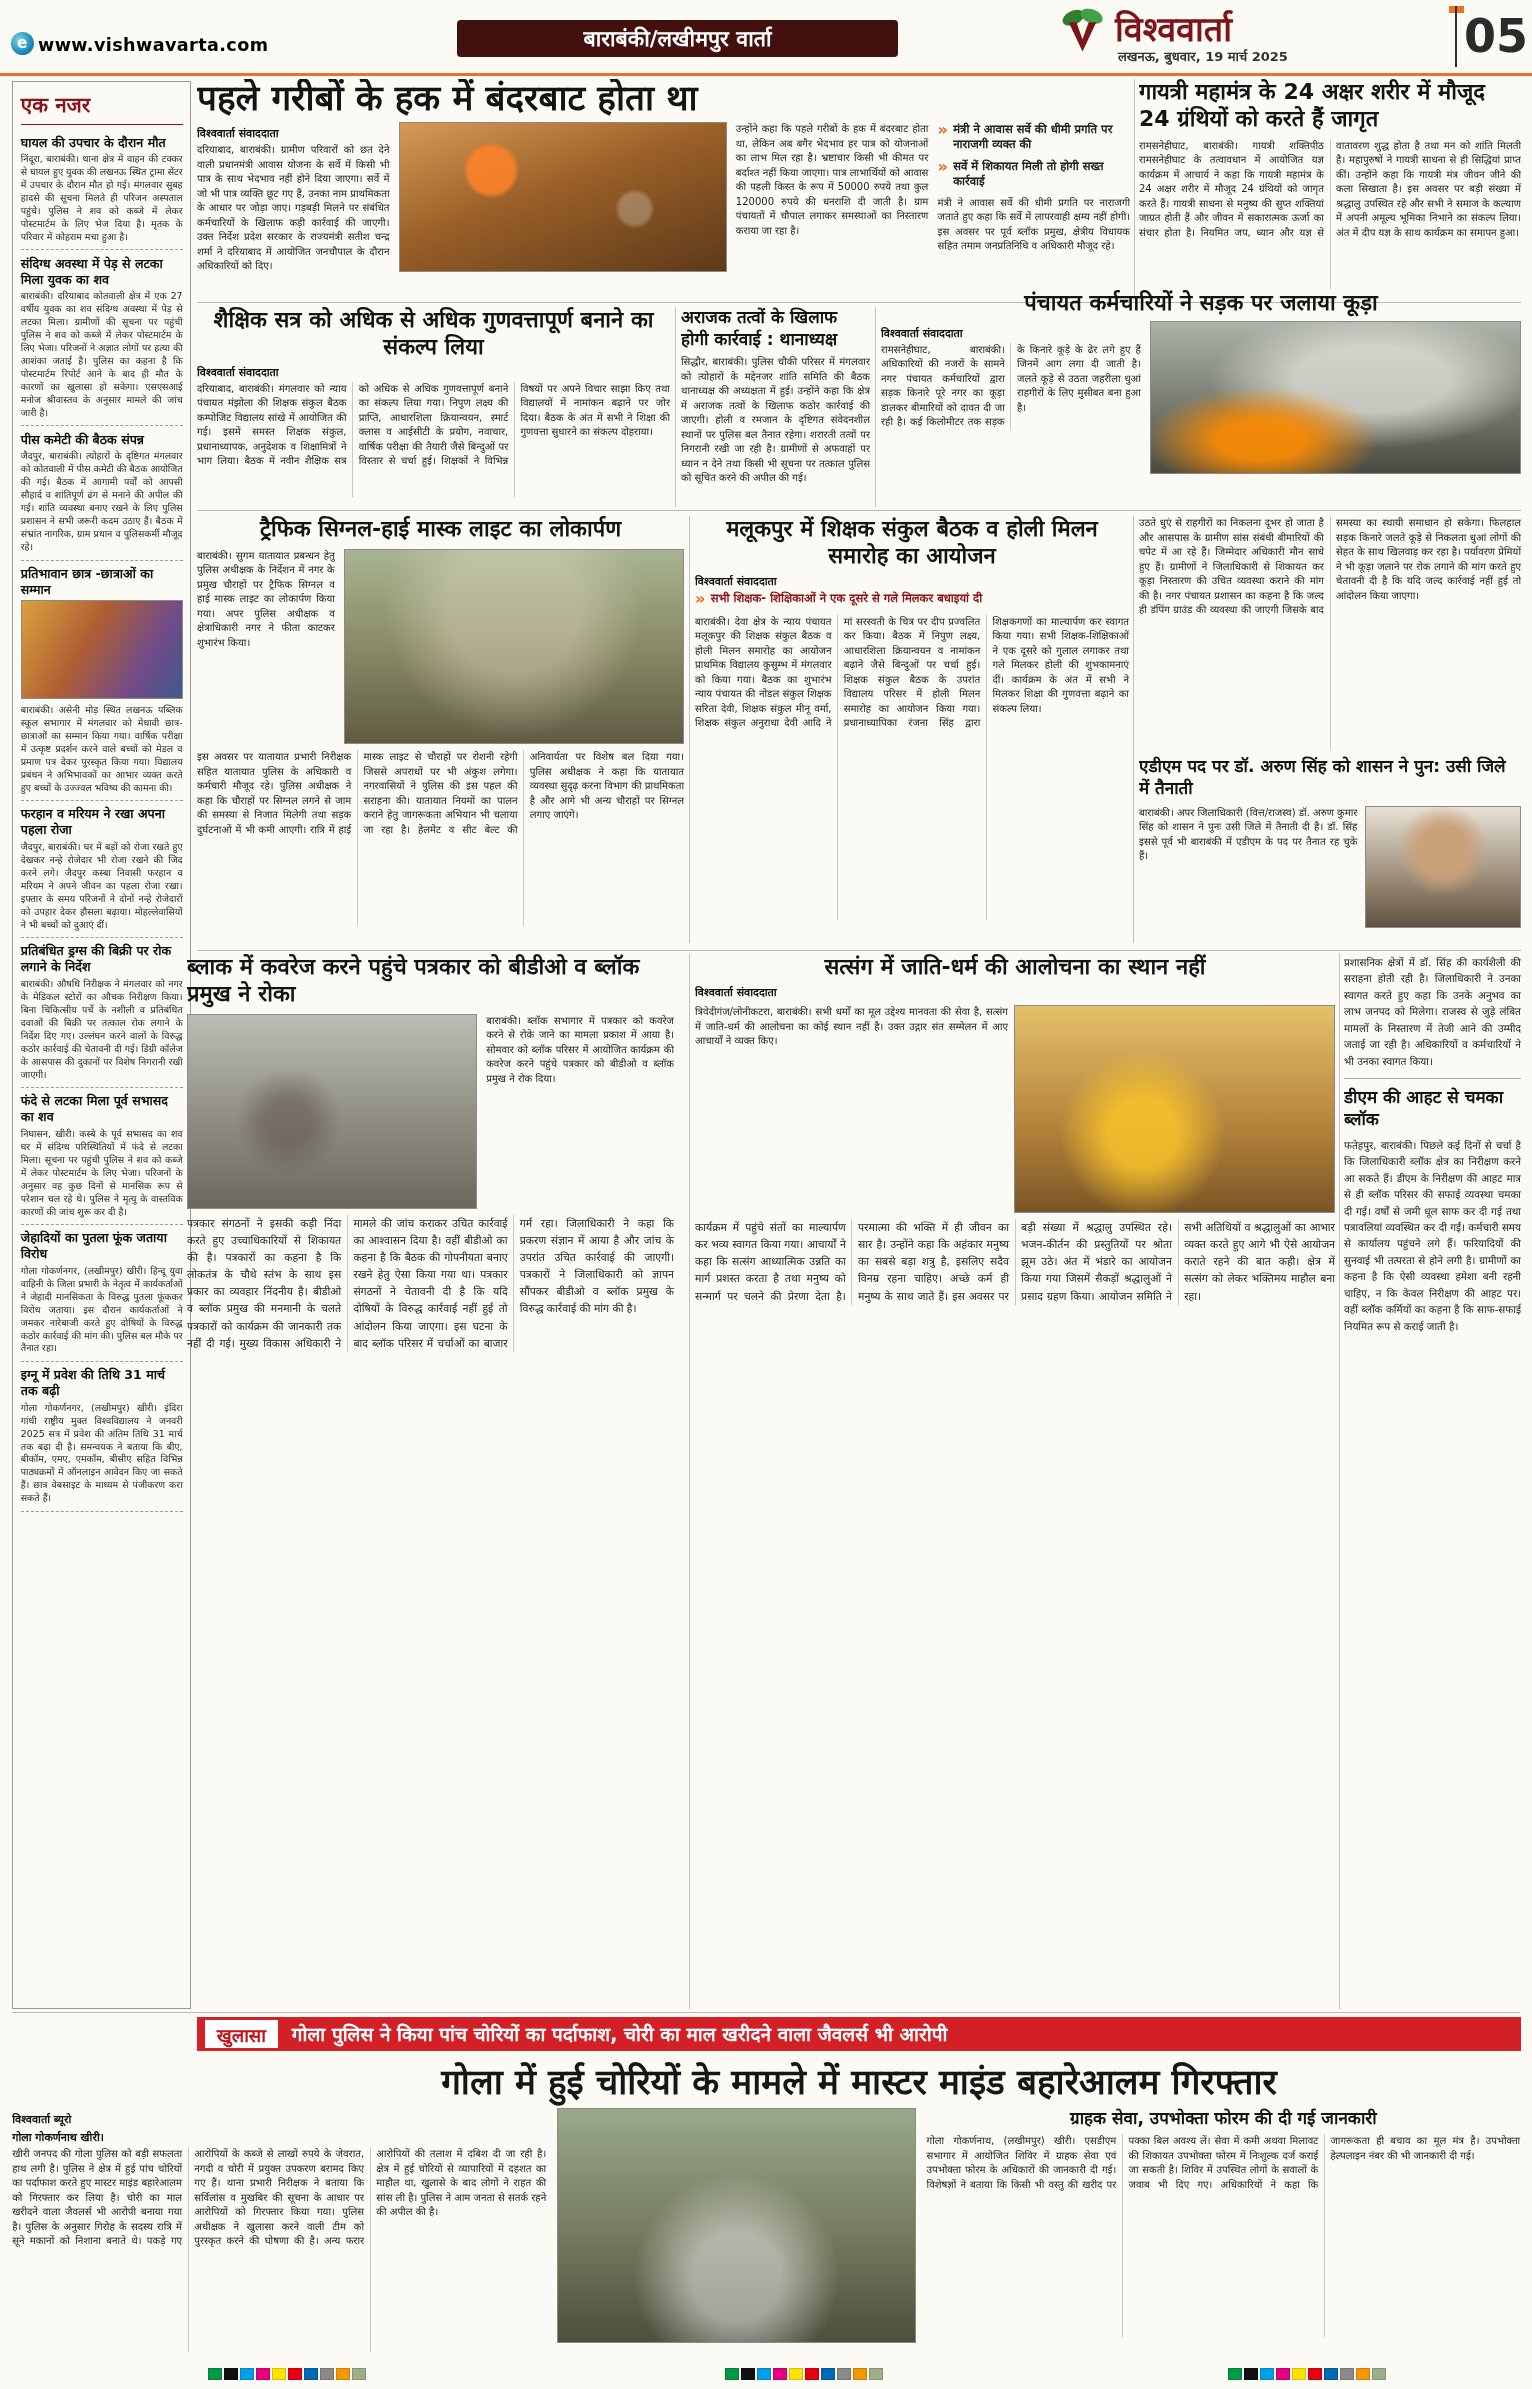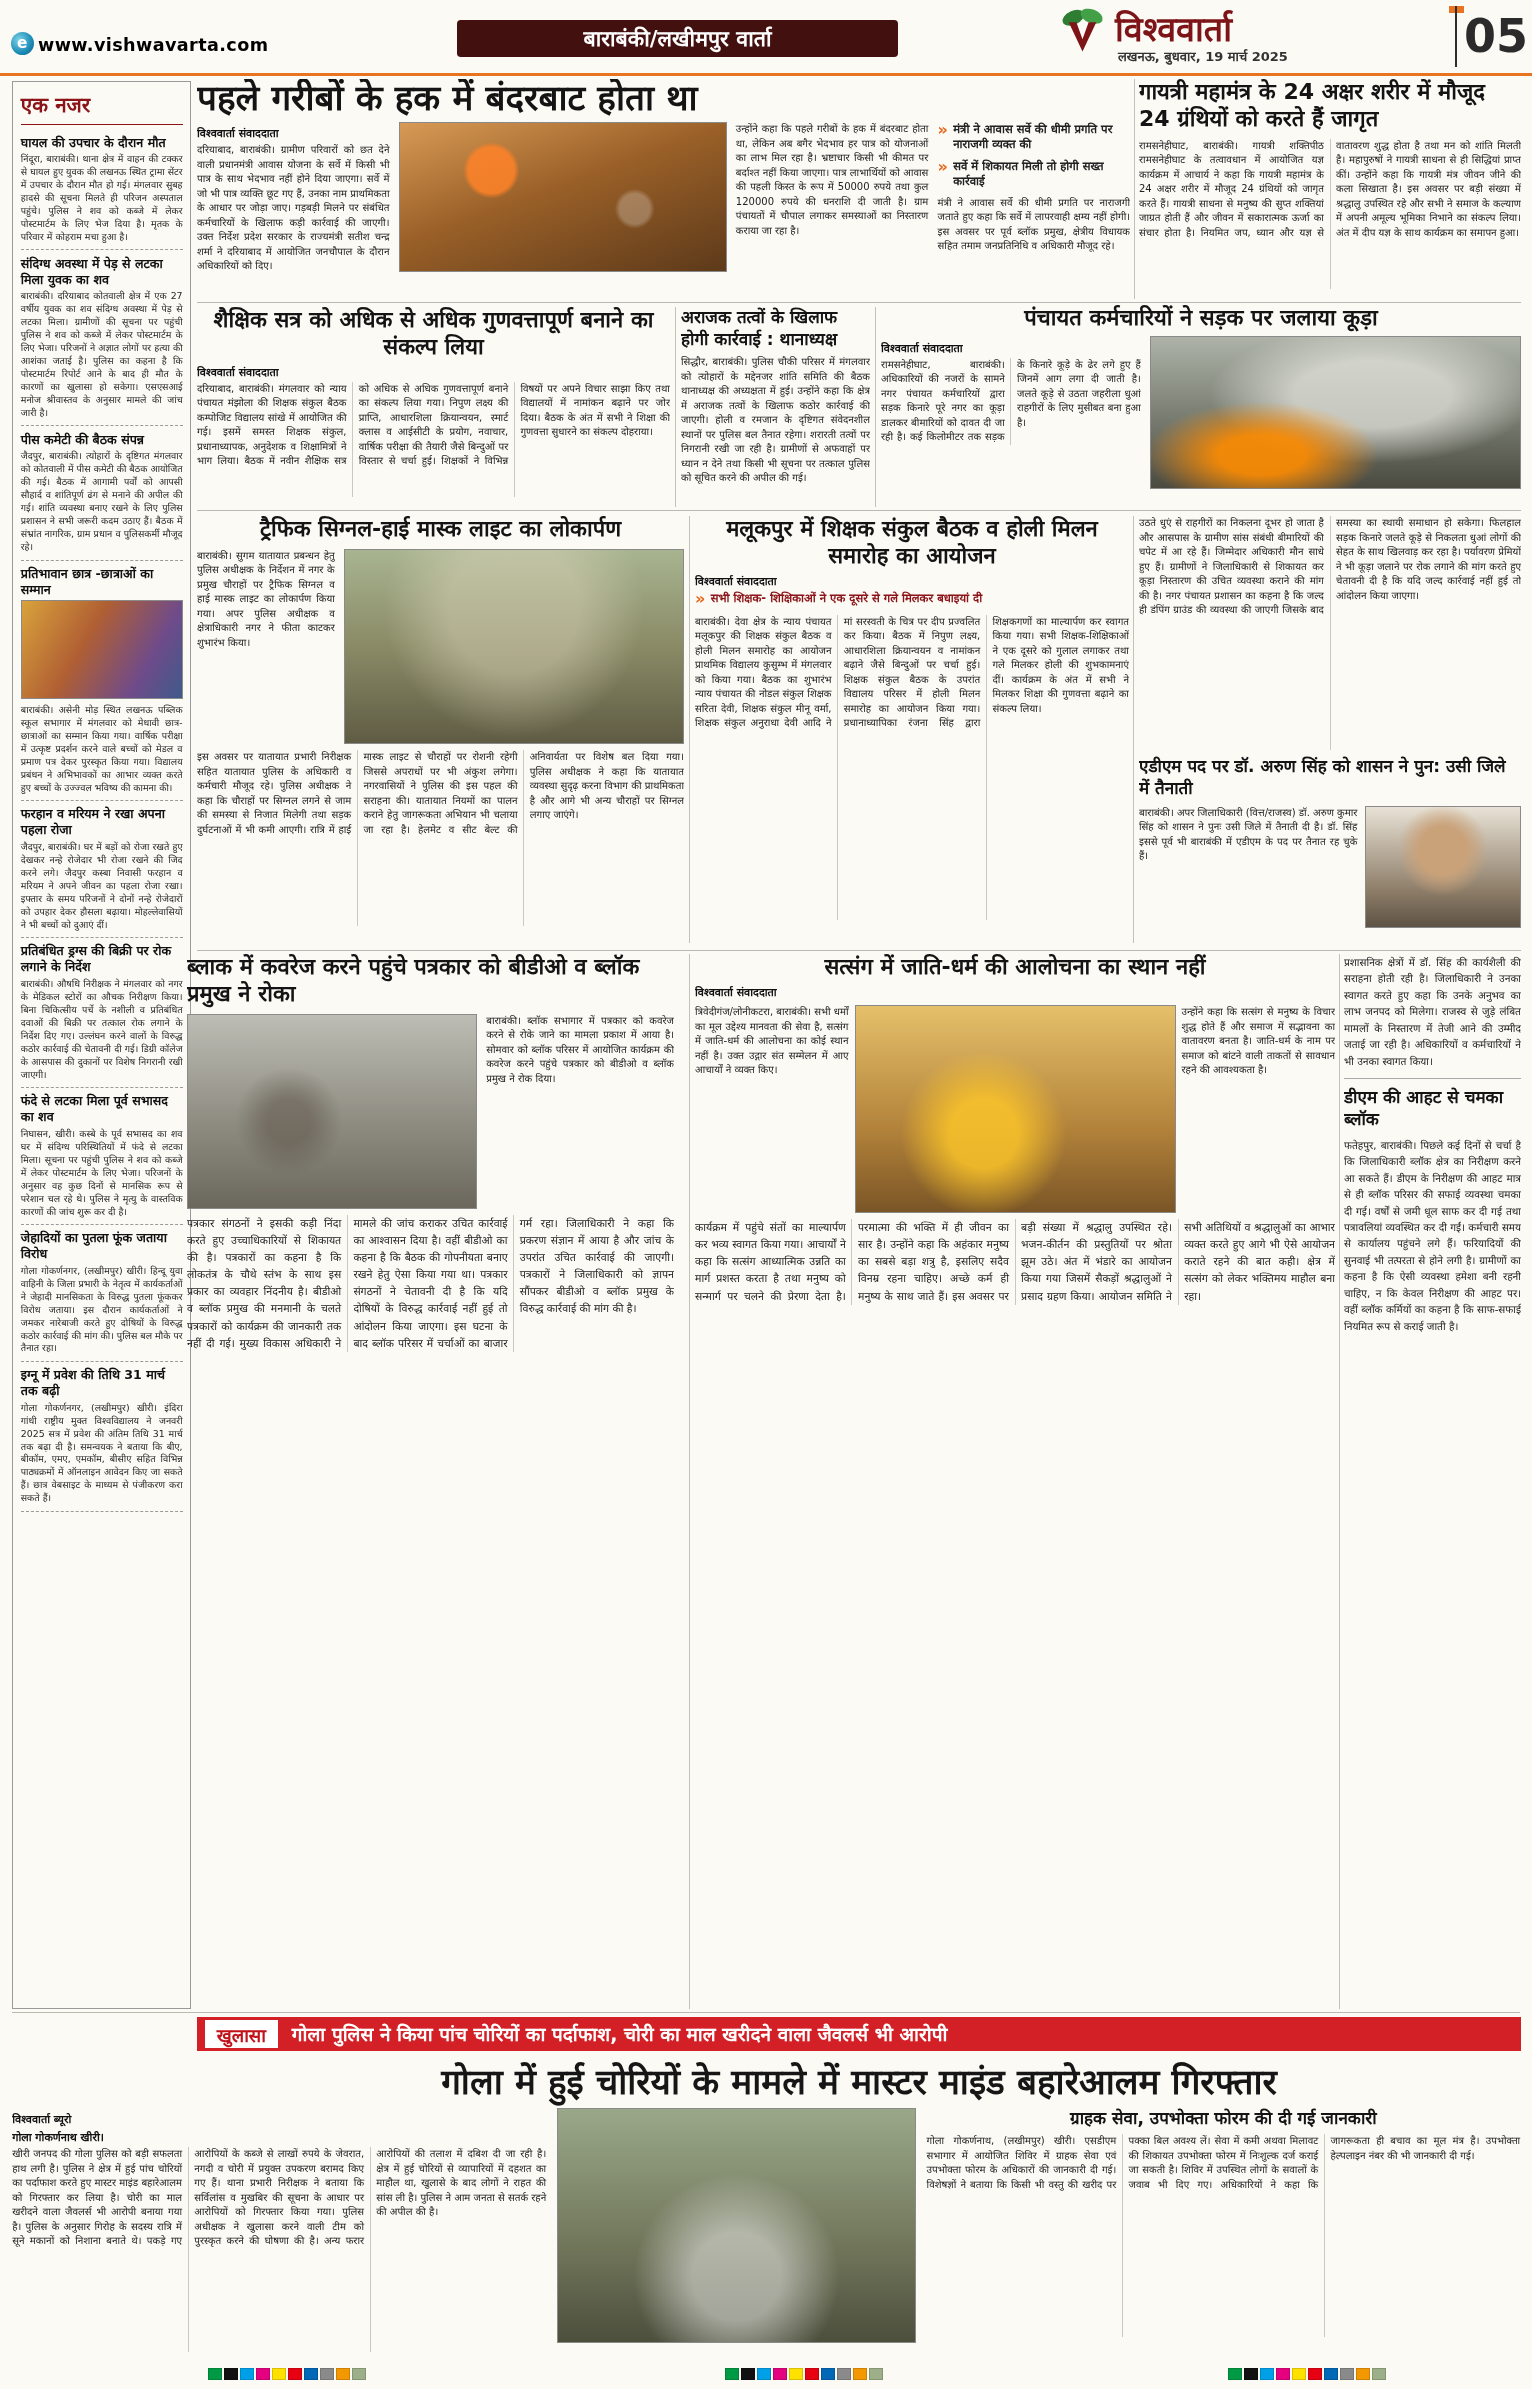--- a/index.html
+++ b/index.html
@@ -68,21 +68,21 @@
   .bmark{color:#e8671b;font-weight:bold;font-size:16px;line-height:1.05;}
   .btext{font-size:11.5px;font-weight:bold;color:#222;line-height:1.3;}
   .btext2{color:#8c1418;font-weight:bold;font-size:11.5px;line-height:1.3;}
 
   .st-gayatri{left:1139px;top:79px;width:382px;height:220px;}
   .gay-body{height:150px;margin-top:6.1px;}
 
   .st-shaikshik{left:197px;top:307px;width:473px;height:200px;}
   .shk-body{height:115px;margin-top:3.1px;}
   .st-arajak{left:681px;top:307px;width:189px;height:200px;}
-  .st-panchayat{left:881px;top:305px;width:640px;height:200px;}
+  .st-panchayat{left:881px;top:290px;width:640px;height:200px;}
   .pan-row{display:flex;gap:9.2px;margin-top:4.6px;}
   .pan-text{flex:1;}
   .pan-photo{flex:0 0 371px;height:153px;}
   .st-panchayat2{left:1139px;top:516px;width:382px;height:234px;}
   .pan2-body{height:100%;}
 
   .st-traffic{left:197px;top:516px;width:487px;height:427px;}
   .trf-row{display:flex;gap:9.2px;margin:6.1px 0;}
   .trf-side{flex:1;}
   .trf-photo{flex:0 0 340px;height:195px;}
@@ -318,21 +318,20 @@
     </div>
     <p class="bt cols3 blk-body">पत्रकार संगठनों ने इसकी कड़ी निंदा करते हुए उच्चाधिकारियों से शिकायत की है। पत्रकारों का कहना है कि लोकतंत्र के चौथे स्तंभ के साथ इस प्रकार का व्यवहार निंदनीय है। बीडीओ व ब्लॉक प्रमुख की मनमानी के चलते पत्रकारों को कार्यक्रम की जानकारी तक नहीं दी गई। मुख्य विकास अधिकारी ने मामले की जांच कराकर उचित कार्रवाई का आश्वासन दिया है। वहीं बीडीओ का कहना है कि बैठक की गोपनीयता बनाए रखने हेतु ऐसा किया गया था। पत्रकार संगठनों ने चेतावनी दी है कि यदि दोषियों के विरुद्ध कार्रवाई नहीं हुई तो आंदोलन किया जाएगा। इस घटना के बाद ब्लॉक परिसर में चर्चाओं का बाजार गर्म रहा। जिलाधिकारी ने कहा कि प्रकरण संज्ञान में आया है और जांच के उपरांत उचित कार्रवाई की जाएगी। पत्रकारों ने जिलाधिकारी को ज्ञापन सौंपकर बीडीओ व ब्लॉक प्रमुख के विरुद्ध कार्रवाई की मांग की है।</p>
   </article>
 
   <article class="story st-satsang">
     <h2 class="h-lg center">सत्संग में जाति-धर्म की आलोचना का स्थान नहीं</h2>
     <div class="reporter">विश्ववार्ता संवाददाता</div>
     <div class="sat-row">
       <p class="bt">त्रिवेदीगंज/लोनीकटरा, बाराबंकी। सभी धर्मों का मूल उद्देश्य मानवता की सेवा है, सत्संग में जाति-धर्म की आलोचना का कोई स्थान नहीं है। उक्त उद्गार संत सम्मेलन में आए आचार्यों ने व्यक्त किए।</p>
       <div class="photo ph-satsang sat-photo"></div>
-      <p class="bt">उन्होंने कहा कि सत्संग से मनुष्य के विचार शुद्ध होते हैं और समाज में सद्भावना का वातावरण बनता है। जाति-धर्म के नाम पर समाज को बांटने वाली ताकतों से सावधान रहने की आवश्यकता है।</p>
     </div>
     <p class="bt cols4 sat-below">कार्यक्रम में पहुंचे संतों का माल्यार्पण कर भव्य स्वागत किया गया। आचार्यों ने कहा कि सत्संग आध्यात्मिक उन्नति का मार्ग प्रशस्त करता है तथा मनुष्य को सन्मार्ग पर चलने की प्रेरणा देता है। परमात्मा की भक्ति में ही जीवन का सार है। उन्होंने कहा कि अहंकार मनुष्य का सबसे बड़ा शत्रु है, इसलिए सदैव विनम्र रहना चाहिए। अच्छे कर्म ही मनुष्य के साथ जाते हैं। इस अवसर पर बड़ी संख्या में श्रद्धालु उपस्थित रहे। भजन-कीर्तन की प्रस्तुतियों पर श्रोता झूम उठे। अंत में भंडारे का आयोजन किया गया जिसमें सैकड़ों श्रद्धालुओं ने प्रसाद ग्रहण किया। आयोजन समिति ने सभी अतिथियों व श्रद्धालुओं का आभार व्यक्त करते हुए आगे भी ऐसे आयोजन कराते रहने की बात कही। क्षेत्र में सत्संग को लेकर भक्तिमय माहौल बना रहा।</p>
   </article>
 
   <aside class="story st-dm">
     <p class="bt">प्रशासनिक क्षेत्रों में डॉ. सिंह की कार्यशैली की सराहना होती रही है। जिलाधिकारी ने उनका स्वागत करते हुए कहा कि उनके अनुभव का लाभ जनपद को मिलेगा। राजस्व से जुड़े लंबित मामलों के निस्तारण में तेजी आने की उम्मीद जताई जा रही है। अधिकारियों व कर्मचारियों ने भी उनका स्वागत किया।</p>
     <h3 class="h-md dm-head">डीएम की आहट से चमका ब्लॉक</h3>
     <p class="bt">फतेहपुर, बाराबंकी। पिछले कई दिनों से चर्चा है कि जिलाधिकारी ब्लॉक क्षेत्र का निरीक्षण करने आ सकते हैं। डीएम के निरीक्षण की आहट मात्र से ही ब्लॉक परिसर की सफाई व्यवस्था चमका दी गई। वर्षों से जमी धूल साफ कर दी गई तथा पत्रावलियां व्यवस्थित कर दी गईं। कर्मचारी समय से कार्यालय पहुंचने लगे हैं। फरियादियों की सुनवाई भी तत्परता से होने लगी है। ग्रामीणों का कहना है कि ऐसी व्यवस्था हमेशा बनी रहनी चाहिए, न कि केवल निरीक्षण की आहट पर। वहीं ब्लॉक कर्मियों का कहना है कि साफ-सफाई नियमित रूप से कराई जाती है।</p>
   </aside>
 

